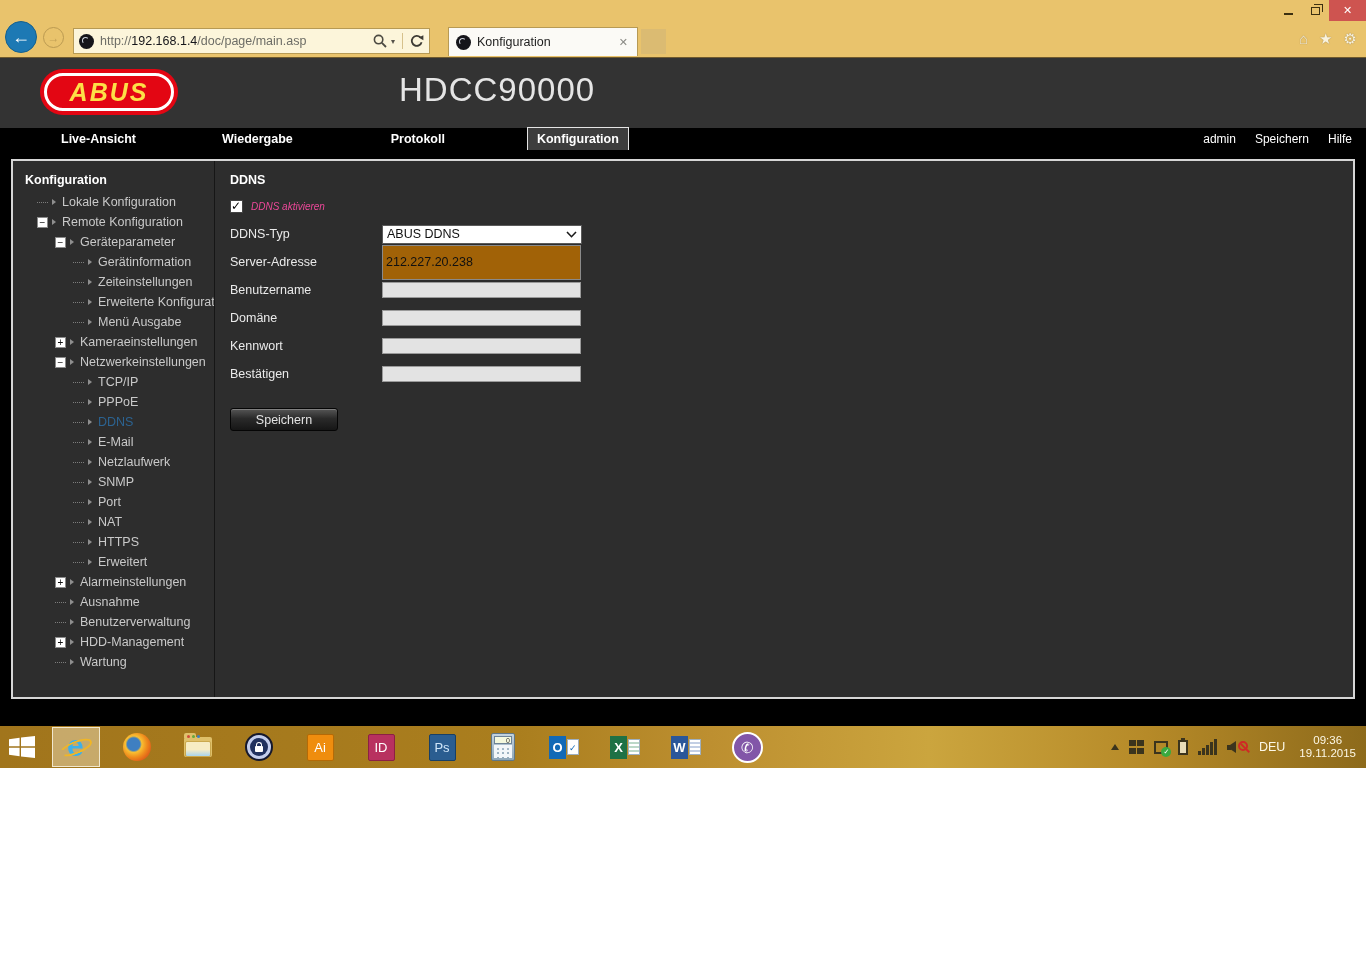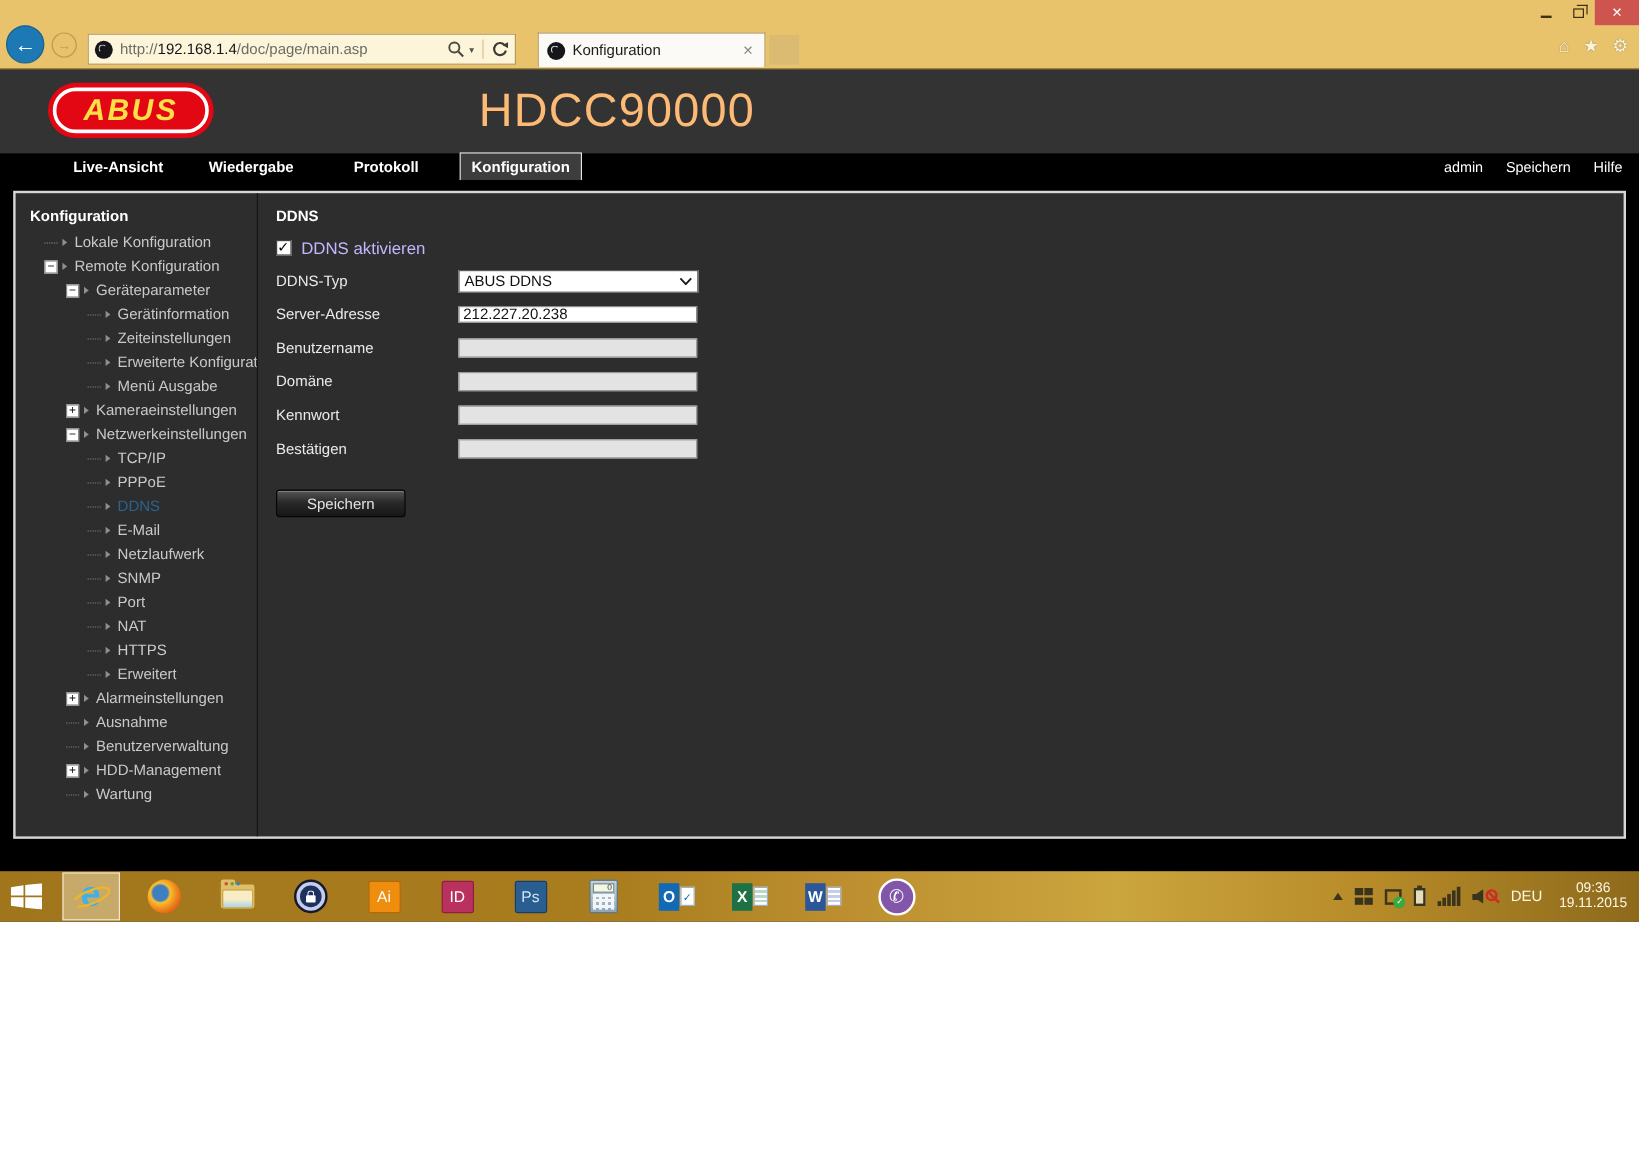--- a/index.html
+++ b/index.html
@@ -50,25 +50,25 @@
 
   .chrome-icons { position:absolute; right:9px; top:31px; display:flex; gap:11px; align-items:center; }
   .chrome-ic { color:#faf3dc; font-size:15px; line-height:1; text-shadow:0 0 1px #7a6233; cursor:pointer; }
 
   
   .site-header { position:absolute; left:0; top:58px; width:1366px; height:70px; background:#333333; }
   .abus-logo { position:absolute; left:40px; top:11px; width:138px; height:46px; background:#e30613;
     border-radius:23px; display:flex; align-items:center; justify-content:center; }
   .abus-logo::before { content:""; position:absolute; inset:4px; border:3px solid #fff; border-radius:20px; }
   .abus-text { position:relative; color:#fde047; font-weight:bold; font-size:25px; letter-spacing:2px; font-style:italic; }
-  .model-title { position:absolute; left:399px; top:13px; font-size:39px; color:#fdba74; letter-spacing:1px; }
+  .model-title { position:absolute; left:399px; top:13px; font-size:33px; color:#e5e5e5; letter-spacing:1px; }
 
   
   .main-nav { position:absolute; left:0; top:128px; width:1366px; height:22px; background:#000;
-    display:flex; align-items:flex-end; }
+    display:flex; align-items:flex-end;gap:48px; }
   .nav-item { font-weight:bold; font-size:12.5px; color:#fff; height:22px; line-height:22px;
     padding:0 9px; cursor:pointer; white-space:nowrap; }
   .nav-item:nth-child(1){ margin-left:52px; }
   .nav-item:nth-child(2){ margin-left:20px; }
   .nav-item:nth-child(3){ margin-left:32px; }
   .nav-item:nth-child(4){ margin-left:26px; }
   .nav-item.active { background:#3d3d3d; outline:1px solid #e4e4e4; }
   .nav-right { position:absolute; right:14px; top:0; height:22px; display:flex; gap:19px; align-items:center; }
   .nav-right span { font-size:12px; color:#fff; white-space:nowrap; }
 
@@ -92,27 +92,27 @@
     border-bottom:3.5px solid transparent; flex:0 0 auto; margin-right:6px; }
   .tree-row.selected .tree-label { color:#2c6391; }
   .tree-label { overflow:hidden; }
 
   .content { position:absolute; left:203px; top:0; right:0; bottom:0; padding:12px 0 0 14px; }
   .content-title { font-size:12.5px; font-weight:bold; color:#fff; height:18px; }
   .cb-row { height:27px; display:flex; align-items:center; margin-top:2px; }
   .checkbox { width:13px; height:13px; background:#fff; border:1px solid #444; position:relative;
     cursor:pointer; flex:0 0 auto; }
   .checkbox .mark { position:absolute; left:0px; top:-2px; font-size:12px; font-weight:bold; color:#000; }
-  .cb-label { margin-left:8px; font-size:14px; color:#c4b5fd; }
+  .cb-label { margin-left:8px; font-size:10px; color:#ec4899;font-style:italic; }
   .form-row { height:28px; display:flex; align-items:center; }
   .form-label { width:152px; font-size:12.5px; color:#eaeaea; flex:0 0 auto; }
   .sel-box { width:200px; height:19px; background:#fff; border:1px solid #5a5a5a; display:flex;
     align-items:center; padding:0 4px; cursor:pointer; }
   .sel-text { flex:1; font-size:12.5px; color:#111; }
-  .txt-input { width:199px; height:14px; border:1px solid #8a8a8a; background:#ffffff; font-size:12.5px;
+  .txt-input { width:199px; height:35px; border:1px solid #8a8a8a; background:#a16207; font-size:12.5px;
     color:#111; padding:0 3px; font-family:inherit; }
   .txt-input:disabled { background:#e3e3e3; border:1px solid #9a9a9a; height:16px; }
   .save-btn { margin-top:20px; width:108px; height:23px; border-radius:3px; border:1px solid #050505;
     background:linear-gradient(#565656,#2a2a2a 45%,#161616); color:#e2e2e2; font-size:12.5px;
     font-family:inherit; cursor:pointer; box-shadow:inset 0 1px 0 rgba(255,255,255,.25); }
 
   
   .taskbar { position:absolute; left:0; top:726px; width:1366px; height:42px;
     background:linear-gradient(90deg,#a1751c 0%,#aa7e1e 38%,#bd8f30 52%,#cba53e 68%,#b68a28 84%,#8d6a1b 100%);
     display:flex; align-items:center; }

